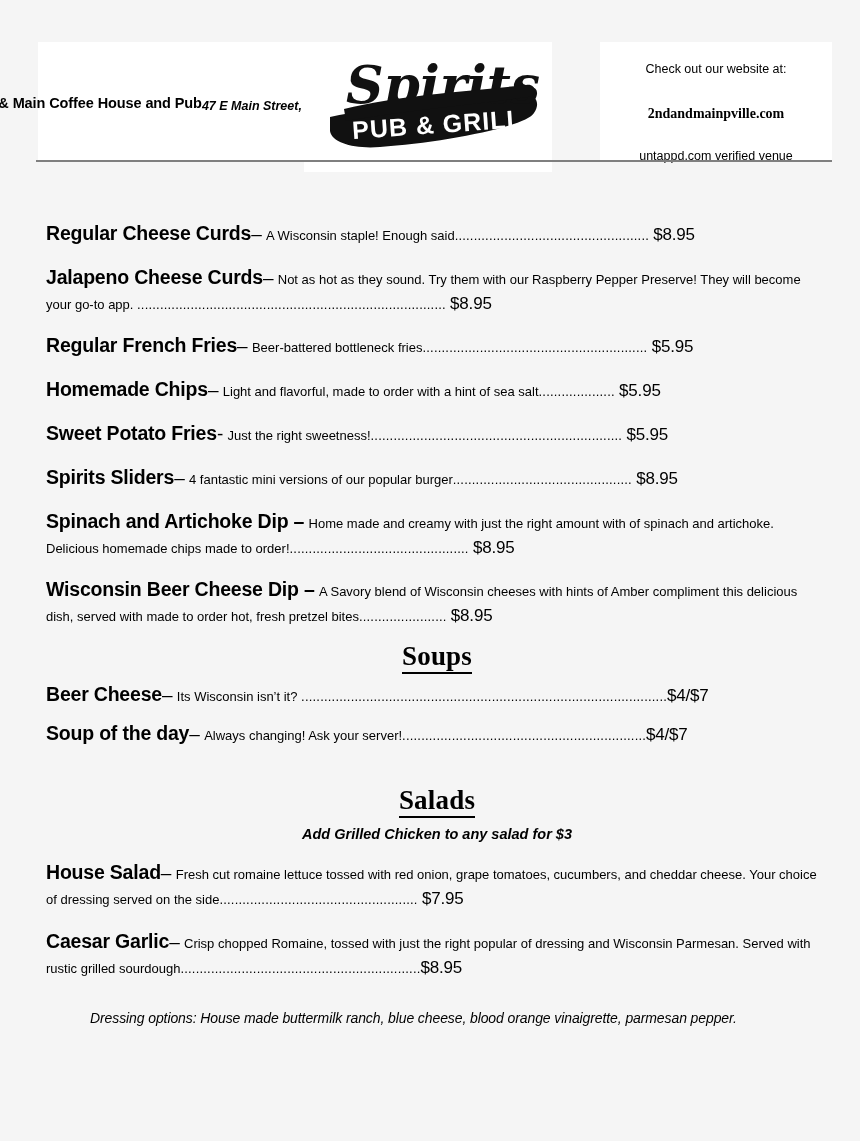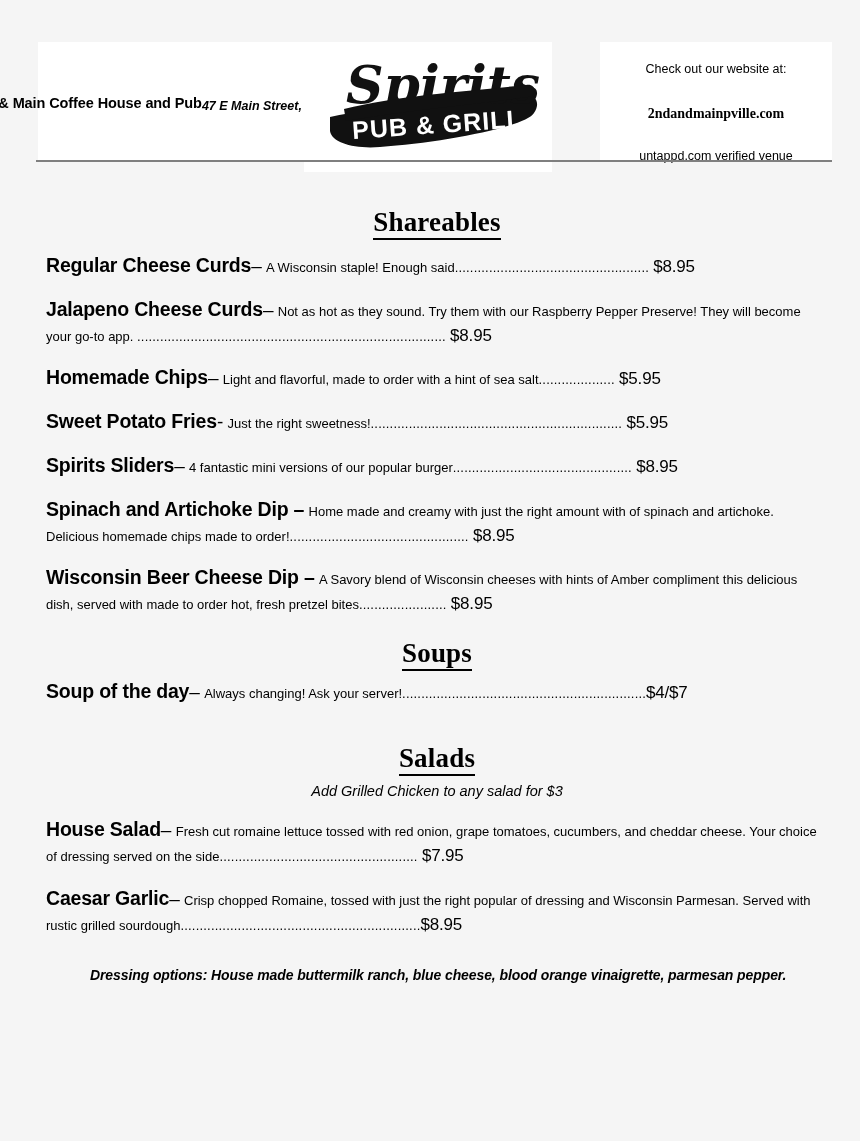--- a/index.html
+++ b/index.html
@@ -120,21 +120,21 @@
     line-height: 1.05;
     letter-spacing: 0.2px;
   }
   .section-title span {
     border-bottom: 2px solid #000;
     padding-bottom: 1px;
   }
   .section-sub {
     text-align: center;
     font-size: 14.5px;
-    font-weight: normal;
+    font-weight: bold;
     font-style: italic;
     margin-top: 11px;
   }
 
   .item {
     margin-top: 13px;
     font-size: 15.4px;
     line-height: 1.42;
     text-align: left;
   }
@@ -158,29 +158,29 @@
     font-size: 17px;
     font-weight: normal;
     letter-spacing: -0.2px;
     white-space: nowrap;
   }
 
   .footer-note {
     margin-top: 30px;
     padding-left: 44px;
     font-size: 14px;
-    font-weight: bold;
+    font-weight: normal;
     font-style: italic;
     letter-spacing: -0.1px;
   }
 
   
   .sec-shareables { margin-top: 4px; }
   .sec-shareables .item { margin-top: 16px; }
-  .sec-soups-title { margin-top: 22px; }
+  .sec-soups-title { margin-top: 14px; }
   .sec-soups .item { margin-top: 11px; }
   .sec-salads-title { margin-top: 38px; }
   .sec-salads .item { margin-top: 17px; }
 </style>
 </head>
 <body>
 
 <div class="header">
 
   <div class="hdr-box hdr-left">
@@ -205,42 +205,43 @@
     <div class="hdr-web-line bold">2ndandmainpville.com</div>
     <div class="hdr-web-line">untappd.com verified venue</div>
   </div>
 
   <div class="hdr-rule"></div>
 </div>
 
 <div class="menu">
 
   <div class="section sec-shareables">
-    <div class="section-title"><span>Shareables</span></div>
 
     <div class="item"><span class="item-name">Regular Cheese Curds</span><span class="item-sep">–</span> <span class="item-desc">A Wisconsin staple! Enough said</span><span class="leader">...................................................</span> <span class="price">$8.95</span></div>
 
     <div class="item"><span class="item-name">Jalapeno Cheese Curds</span><span class="item-sep">–</span> <span class="item-desc">Not as hot as they sound.  Try them with our Raspberry Pepper Preserve!  They will become your go-to app. </span><span class="leader">.................................................................................</span> <span class="price">$8.95</span></div>
 
 
+    <div class="item"><span class="item-name">Regular French Fries</span><span class="item-sep">–</span> <span class="item-desc">Beer-battered bottleneck fries</span><span class="leader">...........................................................</span> <span class="price">$5.95</span></div>
 
     <div class="item"><span class="item-name">Homemade Chips</span><span class="item-sep">–</span> <span class="item-desc">Light and flavorful, made to order with a hint of sea salt</span><span class="leader">....................</span> <span class="price">$5.95</span></div>
 
     <div class="item"><span class="item-name">Sweet Potato Fries</span><span class="item-sep">-</span> <span class="item-desc">Just the right sweetness!</span><span class="leader">..................................................................</span> <span class="price">$5.95</span></div>
 
     <div class="item"><span class="item-name">Spirits Sliders</span><span class="item-sep">–</span> <span class="item-desc">4 fantastic mini versions of our popular burger</span><span class="leader">...............................................</span> <span class="price">$8.95</span></div>
 
     <div class="item"><span class="item-name">Spinach and Artichoke Dip –</span><span class="item-sep"></span> <span class="item-desc">Home made and creamy with just the right amount with of spinach and artichoke.  Delicious homemade chips made to order!</span><span class="leader">...............................................</span> <span class="price">$8.95</span></div>
 
     <div class="item"><span class="item-name">Wisconsin Beer Cheese Dip –</span><span class="item-sep"></span> <span class="item-desc">A Savory blend of Wisconsin cheeses with hints of Amber compliment this delicious dish, served with made to order hot, fresh pretzel bites</span><span class="leader">.......................</span> <span class="price">$8.95</span></div>
   </div>
 
   <div class="section sec-soups">
     <div class="section-title sec-soups-title"><span>Soups</span></div>
 
+    <div class="item"><span class="item-name">Beer Cheese</span><span class="item-sep">–</span> <span class="item-desc">Its Wisconsin isn’t it?  </span><span class="leader">................................................................................................</span><span class="price">$4/$7</span></div>
 
     <div class="item"><span class="item-name">Soup of the day</span><span class="item-sep">–</span> <span class="item-desc">Always changing!  Ask your server!</span><span class="leader">................................................................</span><span class="price">$4/$7</span></div>
   </div>
 
   <div class="section sec-salads">
     <div class="section-title sec-salads-title"><span>Salads</span></div>
     <div class="section-sub">Add Grilled Chicken to any salad for $3</div>
 
     <div class="item"><span class="item-name">House Salad</span><span class="item-sep">–</span> <span class="item-desc">Fresh cut romaine lettuce tossed with red onion, grape tomatoes, cucumbers, and cheddar cheese. Your choice of dressing served on the side</span><span class="leader">....................................................</span> <span class="price">$7.95</span></div>
 

